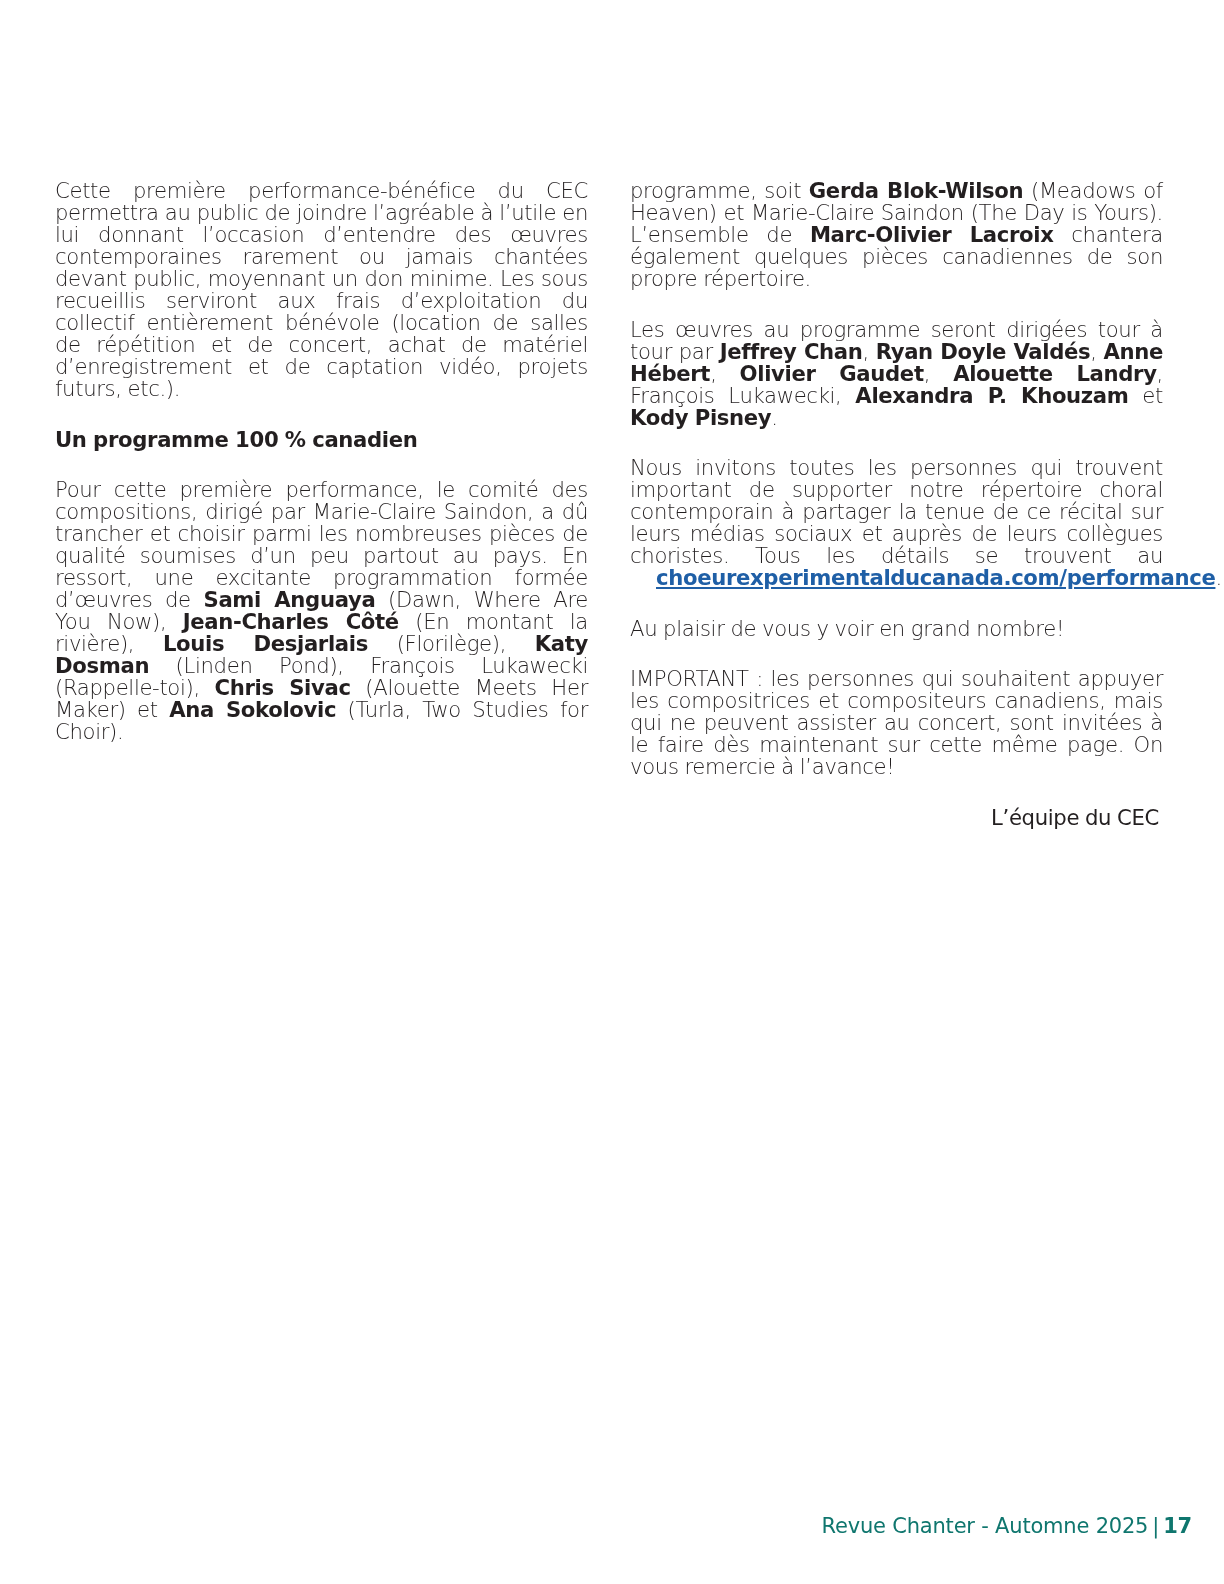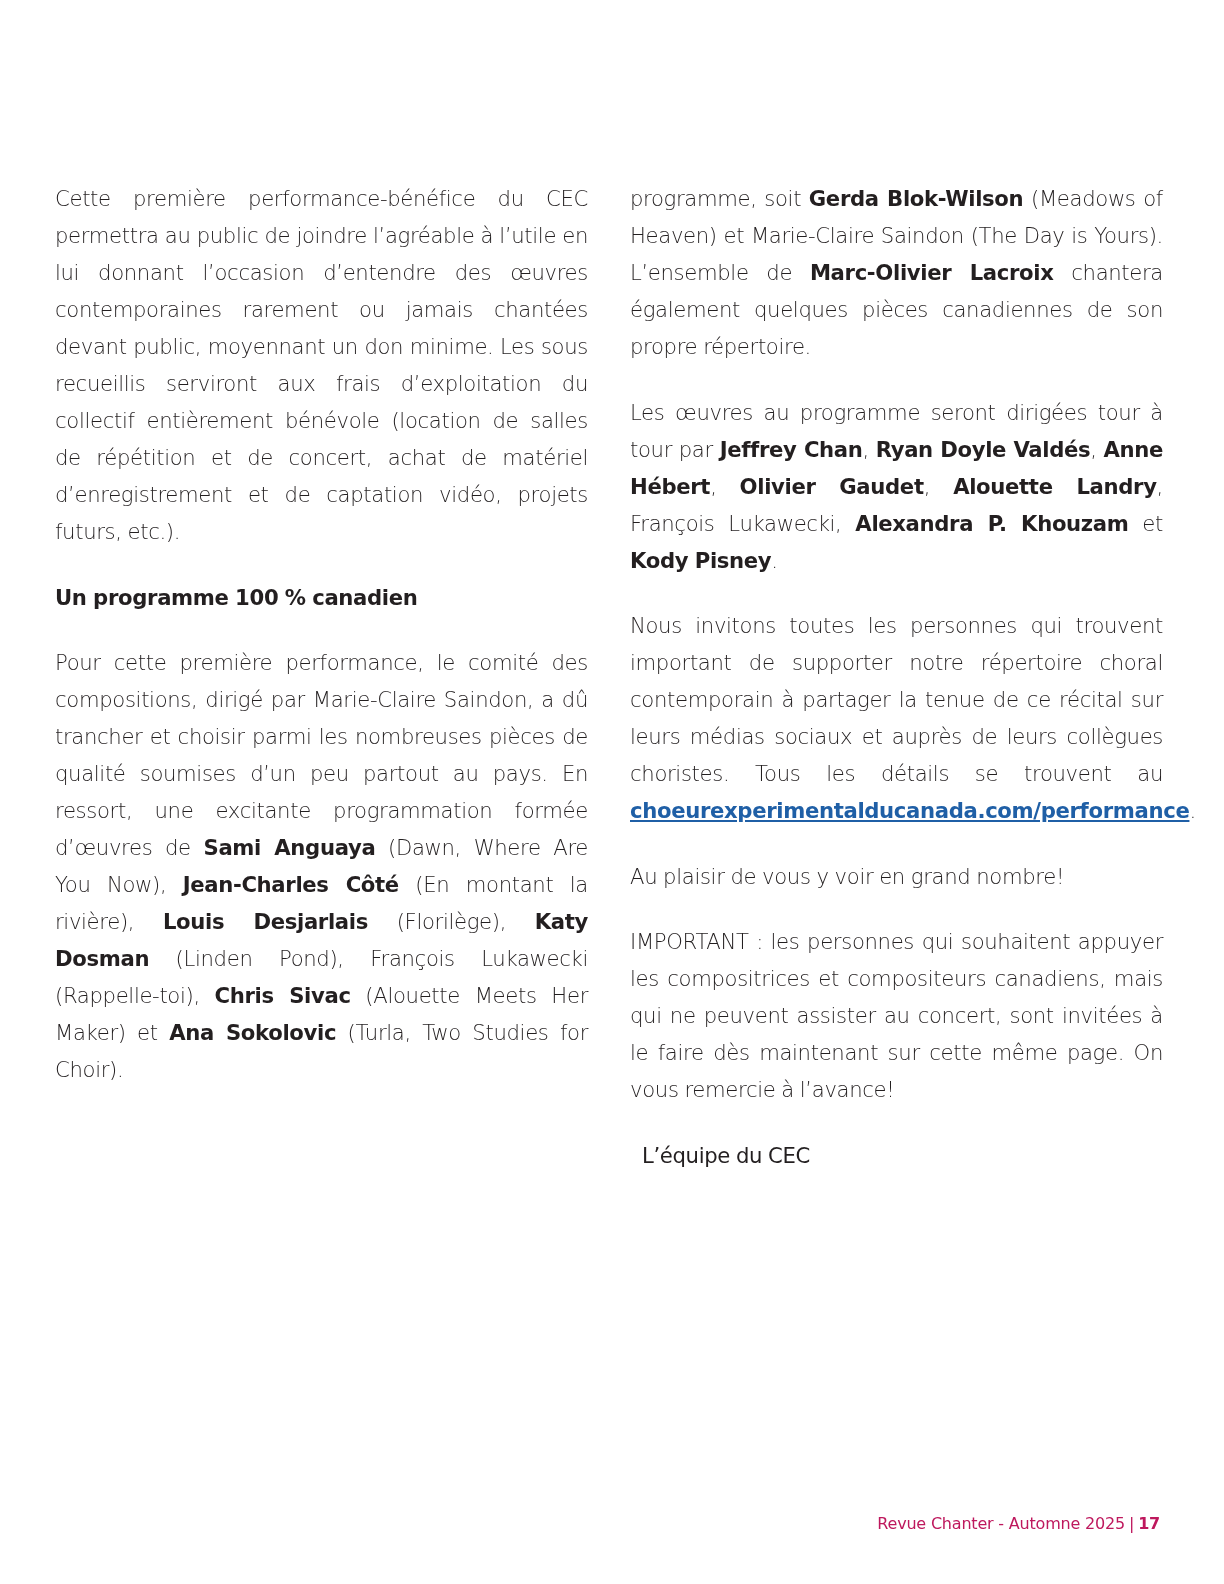--- a/index.html
+++ b/index.html
@@ -1,28 +1,28 @@
 <!DOCTYPE html>
 <html><head>
   <meta charset="utf-8">
   <style>
     html, body { margin: 0; padding: 0; background: #ffffff; }
     body { width: 1224px; height: 1584px; position: relative; overflow: hidden;
            font-family: "DejaVu Sans", sans-serif; color: #231f20; }
-    .col { position: absolute; top: 180px; font-size: 21.2px; line-height: 37px;
+    .col { position: absolute; top: 180px; font-size: 21.2px; line-height: 22px;
            letter-spacing: -0.35px; word-spacing: -0.5px; }
     .col-left { left: 55px; width: 533px; }
     .col-right { left: 630px; width: 533px; }
     .para { margin: 0 0 28.6px 0; text-align: justify; font-weight: 300; }
     .para:last-child { margin-bottom: 0; }
     .heading { margin: 0 0 28.6px 0; font-weight: bold; }
     b { font-weight: bold; }
-    .link { color: #1f5fa6; font-weight: bold; text-decoration: underline; text-underline-offset: 2px; }
-    .sign { text-align: left; margin: 12px; }
-    .footer { position: absolute; right: 64px; top: 1514px; font-size: 16px; color: #be185d;
+    .link { color: #1f5fa6; font-weight: bold; text-decoration: underline; text-underline-offset: 2px; margin-left: 26px; }
+    .sign { text-align: right; margin: 4px; }
+    .footer { position: absolute; right: 32px; top: 1514px; font-size: 21px; color: #0f766e;
               letter-spacing: -0.2px; }
     .footer .sep { margin: 0 4px; }
     .footer b { font-weight: bold; }
   </style>
 </head>
 <body>
 
 <div class="col col-left">
   <p class="para">Cette première performance-bénéfice du CEC permettra au public de joindre l’agréable à l’utile en lui donnant l’occasion d’entendre des œuvres contemporaines rarement ou jamais chantées devant public, moyennant un don minime. Les sous recueillis serviront aux frais d’exploitation du collectif entièrement bénévole (location de salles de répétition et de concert, achat de matériel d’enregistrement et de captation vidéo, projets futurs, etc.).</p>
   <p class="heading">Un programme 100 % canadien</p>

